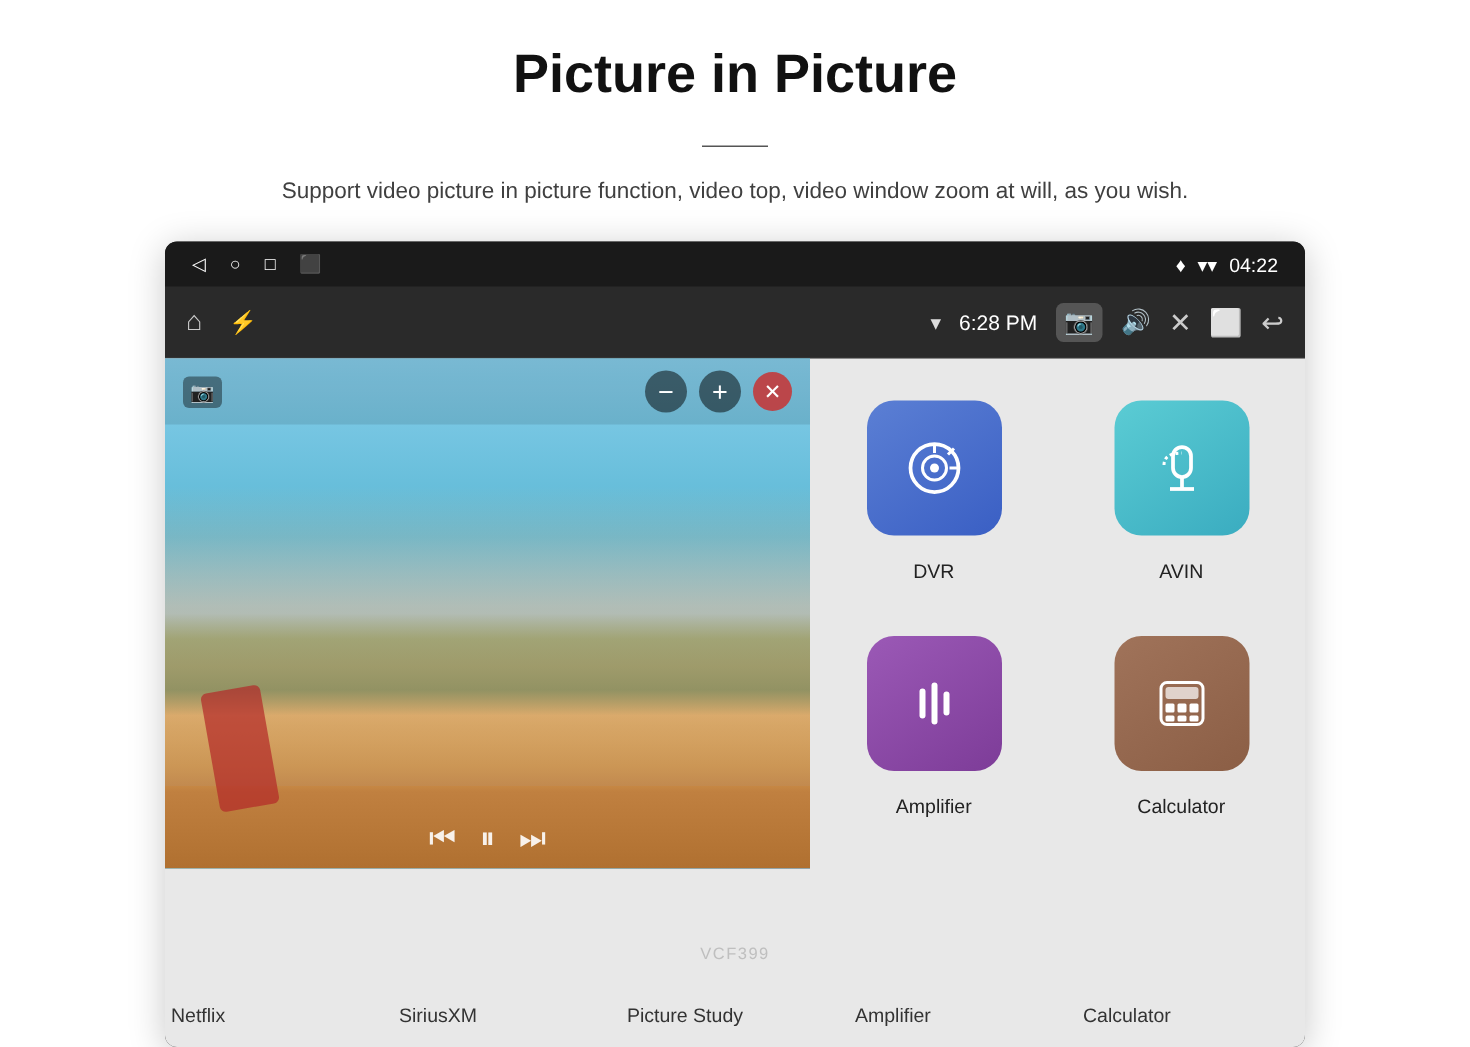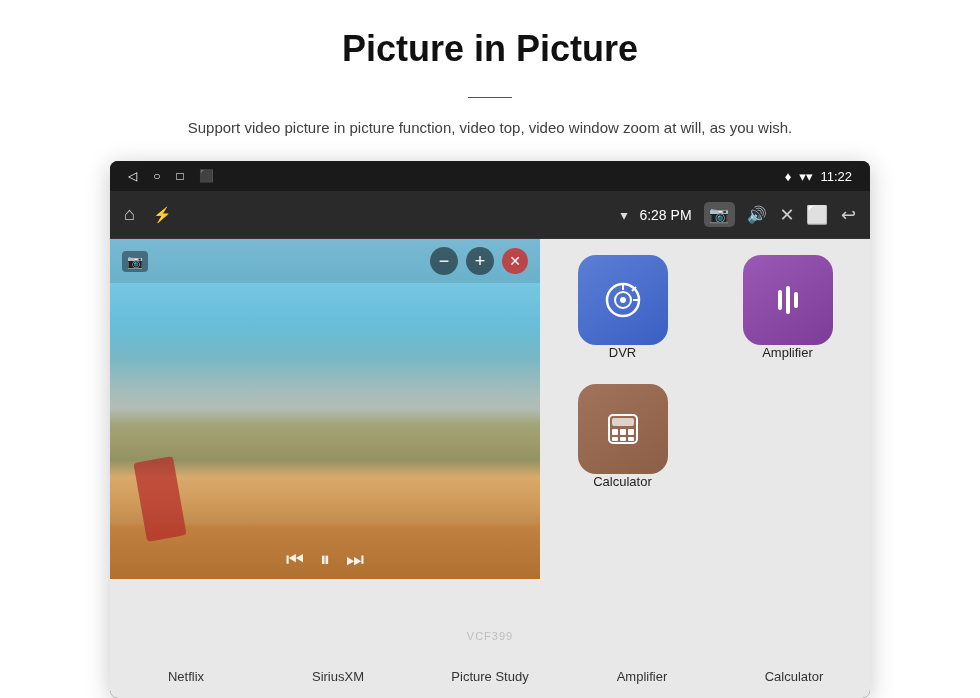--- a/index.html
+++ b/index.html
@@ -263,22 +263,22 @@
 
     .icon-green { background: #4caf50; }
     .icon-red { background: #e91e63; }
     .icon-purple-dark { background: #9c27b0; }
 
     .app-icon-cell {
       display: flex;
       flex-direction: column;
       align-items: center;
       justify-content: flex-start;
-      padding: 16px 8px 8px;
-      gap: 0;
+      padding: 28px 8px 8px;
+      gap: 16px;
     }
 
     .app-icon-box {
       width: 90px;
       height: 90px;
       border-radius: 18px;
       display: flex;
       align-items: center;
       justify-content: center;
       font-size: 36px;
@@ -305,21 +305,20 @@
     }
 
     .bottom-label-row {
       display: flex;
       width: 100%;
       padding: 0 0;
     }
 
     .bottom-label-item {
       flex: 1;
-      text-align: center;
       font-size: 13px;
       color: #333;
       padding: 2px 4px;
     }
 
     
     .watermark {
       position: absolute;
       bottom: 12px;
       left: 50%;
@@ -342,21 +341,21 @@
     <div class="android-statusbar">
       <div class="statusbar-left">
         <span>◁</span>
         <span>○</span>
         <span>□</span>
         <span>⬛</span>
       </div>
       <div class="statusbar-right">
         <span>♦</span>
         <span>▾▾</span>
-        <span>11:22</span>
+        <span>04:22</span>
       </div>
     </div>
 
     <div class="car-navbar">
       <div class="car-navbar-left">
         <span class="nav-icon">⌂</span>
         <span class="nav-icon" style="font-size:15px;">⚡</span>
       </div>
       <div class="car-navbar-right">
         <span style="font-size:14px;">▾</span>
@@ -418,20 +417,31 @@
               <circle cx="24" cy="24" r="8" stroke="white" stroke-width="2" fill="none"></circle>
               <circle cx="24" cy="24" r="3" fill="white"></circle>
               <line x1="24" y1="8" x2="24" y2="14" stroke="white" stroke-width="2"></line>
               <line x1="37" y1="11" x2="33" y2="15" stroke="white" stroke-width="2"></line>
               <line x1="40" y1="24" x2="34" y2="24" stroke="white" stroke-width="2"></line>
             </svg>
           </div>
           <span class="app-icon-label">DVR</span>
         </div>
 
+        <div class="app-icon-cell">
+          <div class="app-icon-box icon-avin">
+            <svg width="48" height="48" viewBox="0 0 48 48" fill="none">
+              <rect x="18" y="10" width="12" height="20" rx="6" stroke="white" stroke-width="2.5" fill="none"></rect>
+              <line x1="24" y1="30" x2="24" y2="38" stroke="white" stroke-width="2.5"></line>
+              <line x1="16" y1="38" x2="32" y2="38" stroke="white" stroke-width="2.5"></line>
+              <path d="M12 22 Q12 14 24 14" stroke="white" stroke-width="2" fill="none" stroke-dasharray="2,2"></path>
+            </svg>
+          </div>
+          <span class="app-icon-label">AVIN</span>
+        </div>
 
         <div class="app-icon-cell">
           <div class="app-icon-box icon-amplifier">
             <svg width="48" height="48" viewBox="0 0 48 48" fill="none">
               <rect x="14" y="14" width="4" height="20" rx="2" fill="white"></rect>
               <rect x="22" y="10" width="4" height="28" rx="2" fill="white"></rect>
               <rect x="30" y="16" width="4" height="16" rx="2" fill="white"></rect>
             </svg>
           </div>
           <span class="app-icon-label">Amplifier</span>

